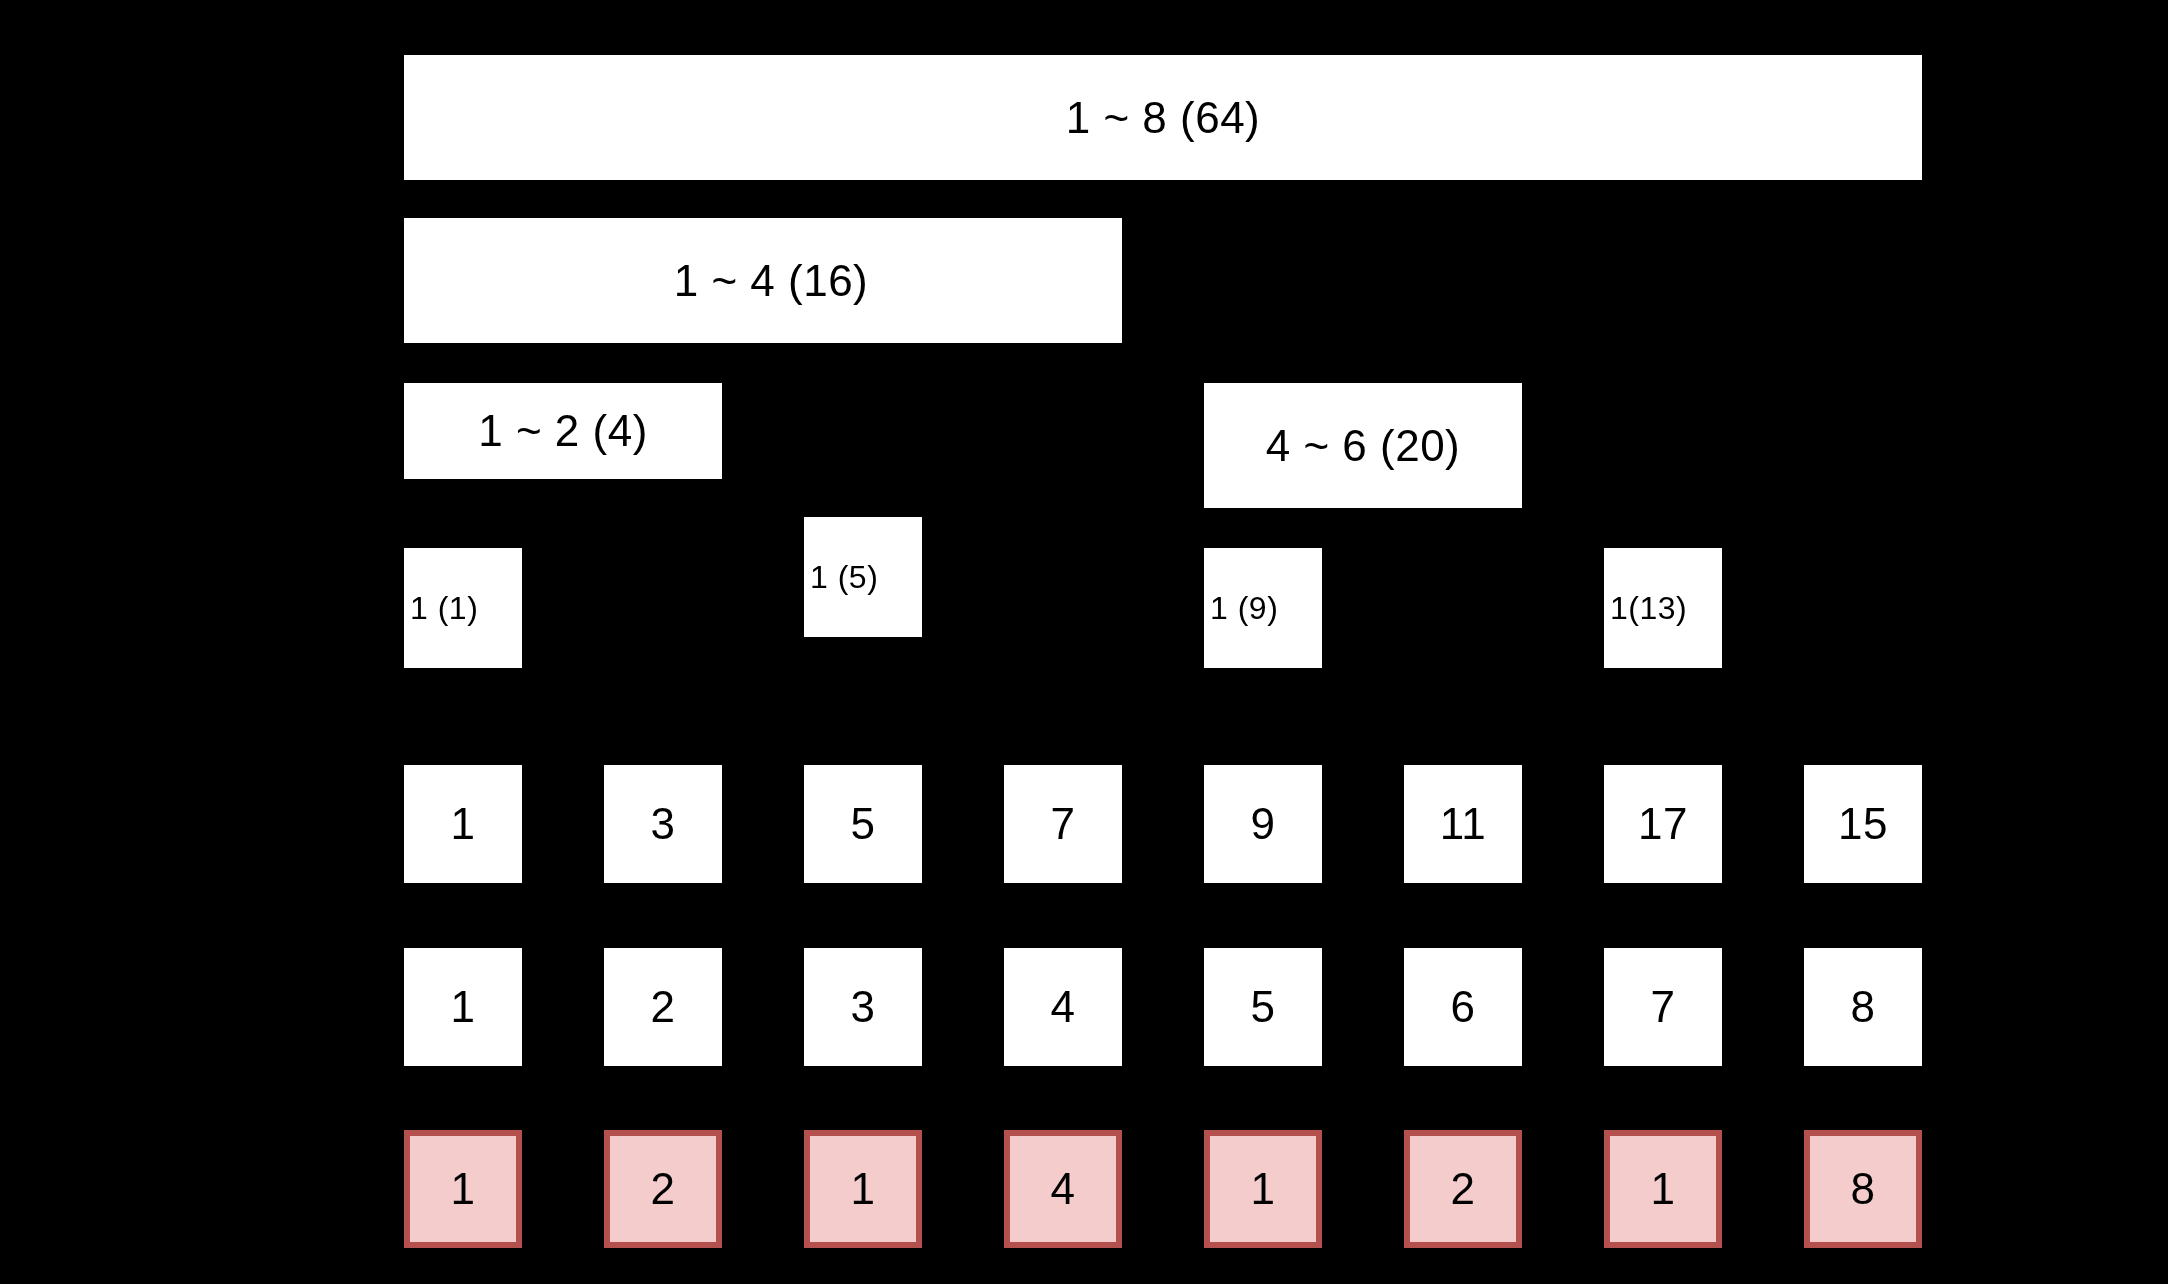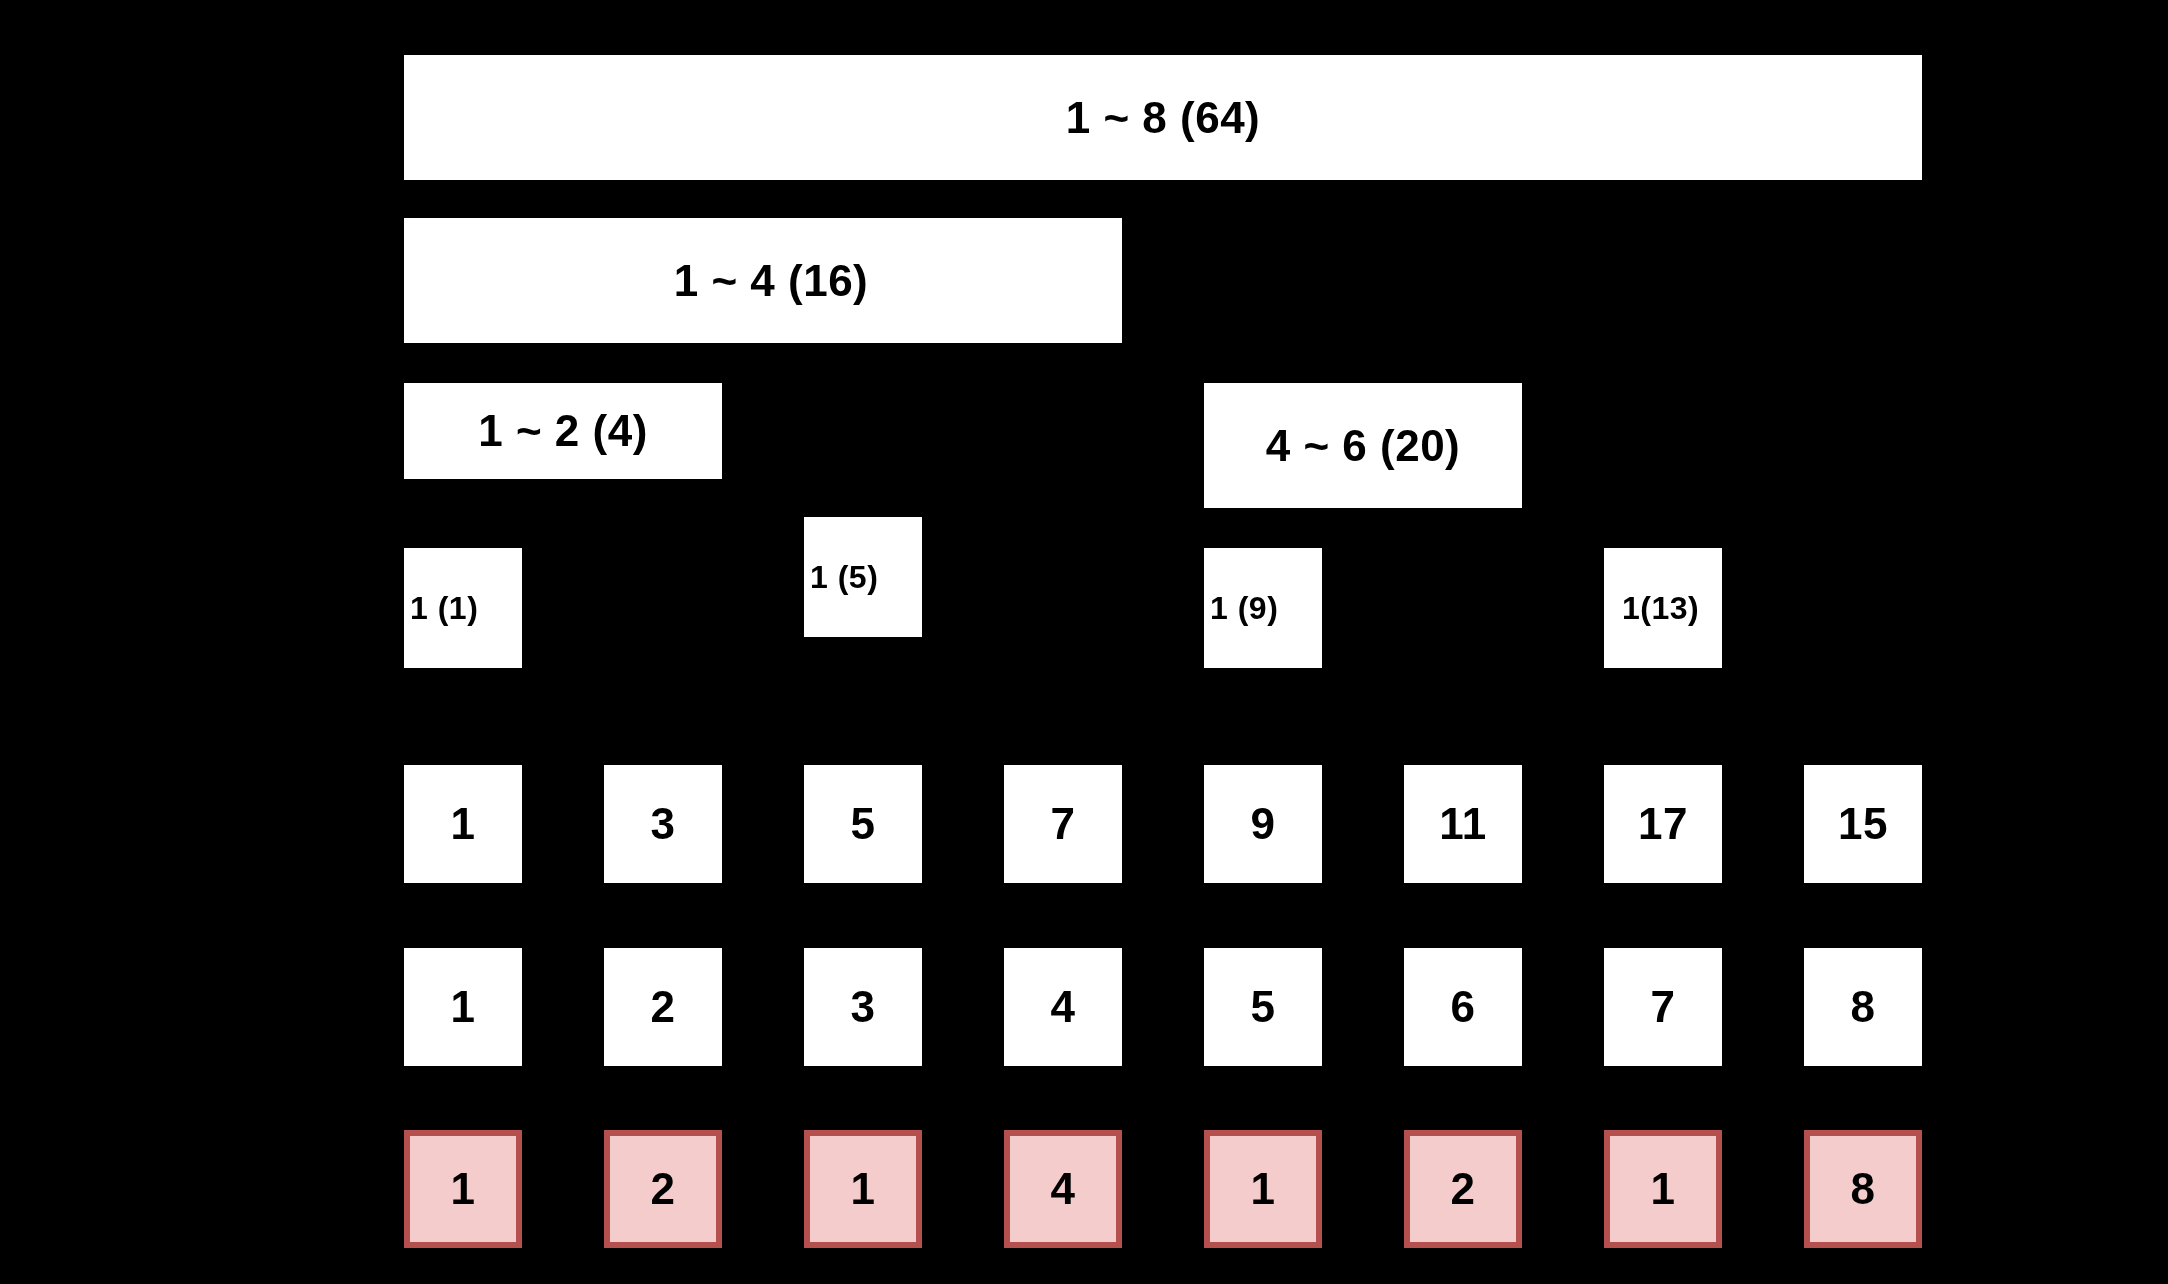--- a/index.html
+++ b/index.html
@@ -9,21 +9,20 @@
   }
   body {
     font-family: "Liberation Sans", sans-serif;
   }
   #stage {
     position: relative;
     width: 2168px;
     height: 1284px;
     background: #000000;
     overflow: hidden;
-    font-weight: bold;
   }
   .cell {
     position: absolute;
     box-sizing: border-box;
     display: flex;
     align-items: center;
     justify-content: center;
     background: #ffffff;
     color: #000000;
     font-family: "Liberation Sans", sans-serif;
@@ -40,21 +39,21 @@
   .cell.sq {
     font-size: 44px;
   }
   
   .cell.partial {
     justify-content: flex-start;
     padding-left: 6px;
     overflow: visible;
   }
   .cell.partial.tight {
-    padding-left: 18px;
+    padding-left: 6px;
   }
   
   .cell.pink {
     background: #f4cccc;
     border: 6px solid #b4514f;
   }
 </style>
 </head>
 <body>
 

